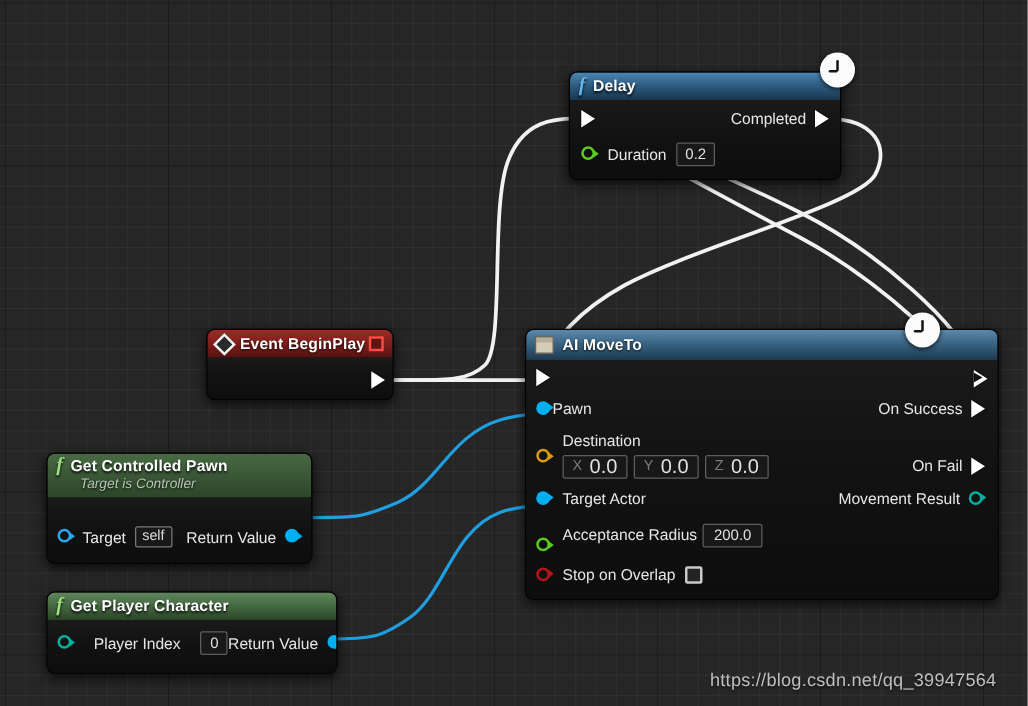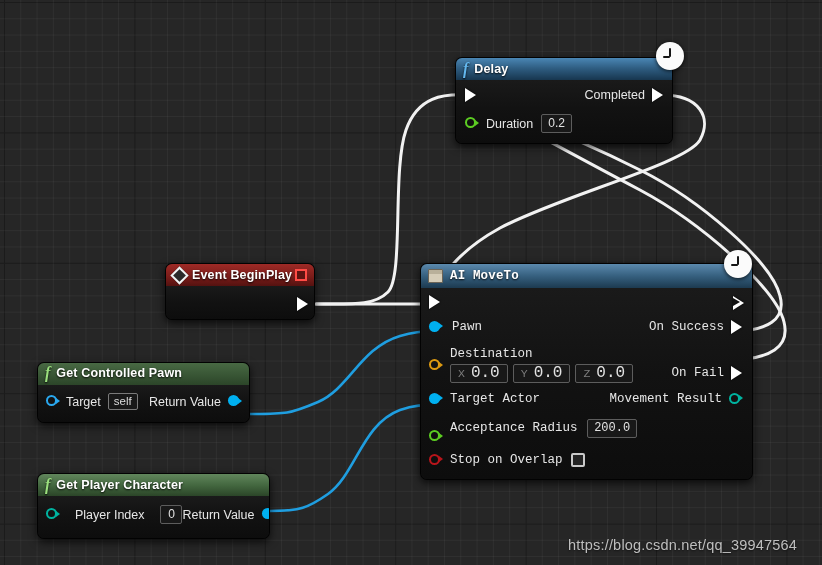--- a/index.html
+++ b/index.html
@@ -237,34 +237,34 @@
     <div class="node-hdr hdr-red">
       <span class="diamond-icon"></span>
       <span class="title">Event BeginPlay</span>
       <span class="stop-sq"></span>
     </div>
     <div class="node-body" style="height:33px; position:relative;">
       <span class="exec-pin" style="position:absolute; right:6px; top:11px;"></span>
     </div>
   </div>
 
-  <div class="node" style="left:420px; top:263px; width:333px;font-family:Liberation Mono, monospace;">
+  <div class="node" style="left:420px; top:263px; width:379px;">
     <div class="node-hdr hdr-latent" style="height:24px;">
       <span class="latent-icon"></span>
       <span class="title">AI MoveTo</span>
     </div>
     <div class="node-body" style="padding:7px 10px 12px 8px; position:relative;">
 
       <div class="pin-row" style="justify-content:space-between; margin-bottom:11px;">
         <span class="exec-pin"></span>
         <span class="exec-pin hollow"></span>
       </div>
 
       <div class="pin-row" style="justify-content:space-between; margin-bottom:10px;">
-        <span style="display:flex; align-items:center; gap:10px;">
+        <span style="display:flex; align-items:center; gap:0;">
           <span class="dot-pin filled c-blue">
             <span class="circ"></span>
               <span class="arrow"></span>
           </span>
           <span class="pin-label">Pawn</span>
         </span>
         <span style="display:flex; align-items:flex-start; gap:7px;">
           <span class="pin-label">On Success</span>
           <span class="exec-pin"></span>
         </span>
@@ -340,23 +340,24 @@
     </div>
   </div>
   <div class="clock" style="left:724px; top:250px;"></div>
 
   <div class="node" style="left:37px; top:362px; width:213px;">
     <div class="greenhdr-box" style="padding-bottom:2px;">
       <div class="node-hdr hdr-green" style="background:none; height:20px;">
         <span class="fx-icon fx-green">f</span>
         <span class="title">Get Controlled Pawn</span>
       </div>
+      <div class="node-sub">Target is Controller</div>
     </div>
     <div class="node-body" style="padding:8px 8px 12px 8px;">
-      <div class="pin-row" style="justify-content:space-between;">
+      <div class="pin-row" style="justify-content:space-between;margin-top:15px;">
         <span style="display:flex; align-items:center; gap:7px;">
           <span class="dot-pin hollow-dot c-ltblue">
             <span class="circ"></span>
               <span class="arrow"></span>
           </span>
           <span class="pin-label">Target</span>
           <span class="selfbox">self</span>
         </span>
         <span style="display:flex; align-items:center; gap:7px;">
           <span class="pin-label">Return Value</span>

